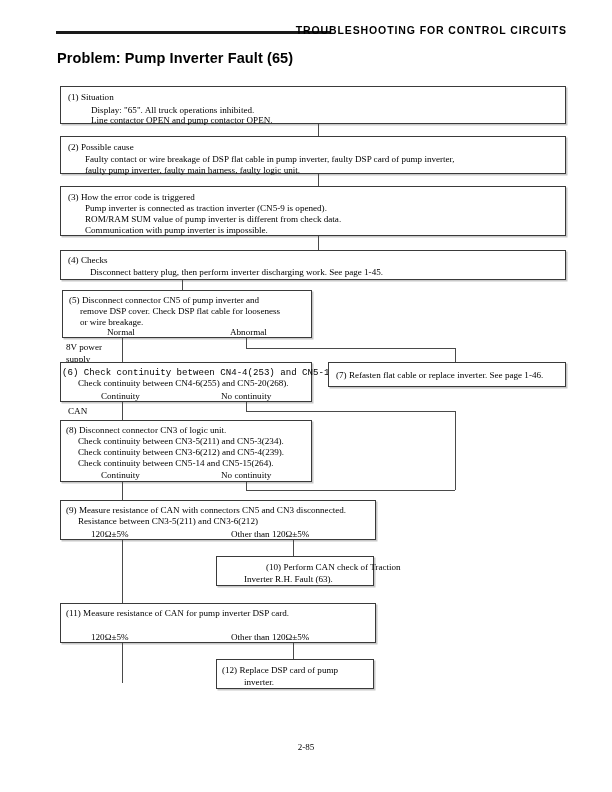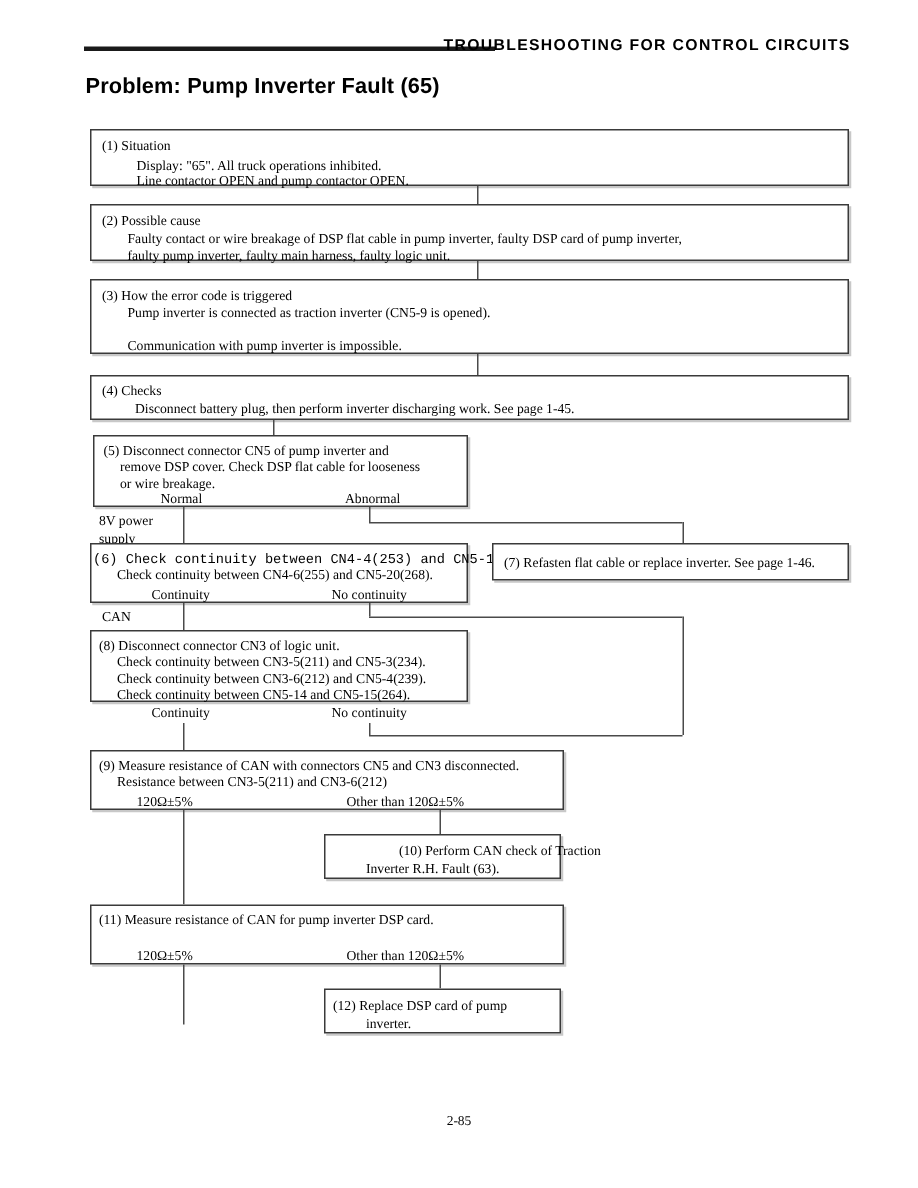--- a/index.html
+++ b/index.html
@@ -108,20 +108,21 @@
   <div class="fbox" style="left:60px; top:136px; width:506px; height:38px;">
     <span class="line" style="left:7px; top:6px;">(2) Possible cause</span>
     <span class="line" style="left:24px; top:18px;">Faulty contact or wire breakage of DSP flat cable in pump inverter, faulty DSP card of pump inverter,</span>
     <span class="line" style="left:24px; top:29px;">faulty pump inverter, faulty main harness, faulty logic unit.</span>
   </div>
   <div class="conn v" style="left:318px; top:174px; height:12px;"></div>
 
   <div class="fbox" style="left:60px; top:186px; width:506px; height:50px;">
     <span class="line" style="left:7px; top:6px;">(3) How the error code is triggered</span>
     <span class="line" style="left:24px; top:17px;">Pump inverter is connected as traction inverter (CN5-9 is opened).</span>
+    <span class="line" style="left:24px; top:28px;">ROM/RAM SUM value of pump inverter is different from check data.</span>
     <span class="line" style="left:24px; top:39px;">Communication with pump inverter is impossible.</span>
   </div>
   <div class="conn v" style="left:318px; top:236px; height:14px;"></div>
 
   <div class="fbox" style="left:60px; top:250px; width:506px; height:30px;">
     <span class="line" style="left:7px; top:5px;">(4) Checks</span>
     <span class="line" style="left:29px; top:17px;">Disconnect battery plug, then perform inverter discharging work. See page 1-45.</span>
   </div>
   <div class="conn v" style="left:182px; top:280px; height:10px;"></div>
 
@@ -156,21 +157,21 @@
   </div>
 
   <div class="conn v" style="left:122px; top:402px; height:18px;"></div>
 
   <div class="conn v" style="left:246px; top:402px; height:9px;"></div>
   <div class="conn h" style="left:246px; top:411px; width:209px;"></div>
   <div class="conn v" style="left:455px; top:411px; height:79px;"></div>
 
   <div class="flabel" style="left:68px; top:406px;">CAN</div>
 
-  <div class="fbox" style="left:60px; top:420px; width:252px; height:48px;">
+  <div class="fbox" style="left:60px; top:420px; width:252px; height:62px;">
     <span class="line" style="left:5px; top:5px;">(8) Disconnect connector CN3 of logic unit.</span>
     <span class="line" style="left:17px; top:16px;">Check continuity between CN3-5(211) and CN5-3(234).</span>
     <span class="line" style="left:17px; top:27px;">Check continuity between CN3-6(212) and CN5-4(239).</span>
     <span class="line" style="left:17px; top:38px;">Check continuity between CN5-14 and CN5-15(264).</span>
     <span class="line" style="left:40px; top:50px;">Continuity</span>
     <span class="line" style="left:160px; top:50px;">No continuity</span>
   </div>
 
   <div class="conn v" style="left:122px; top:482px; height:18px;"></div>
 

